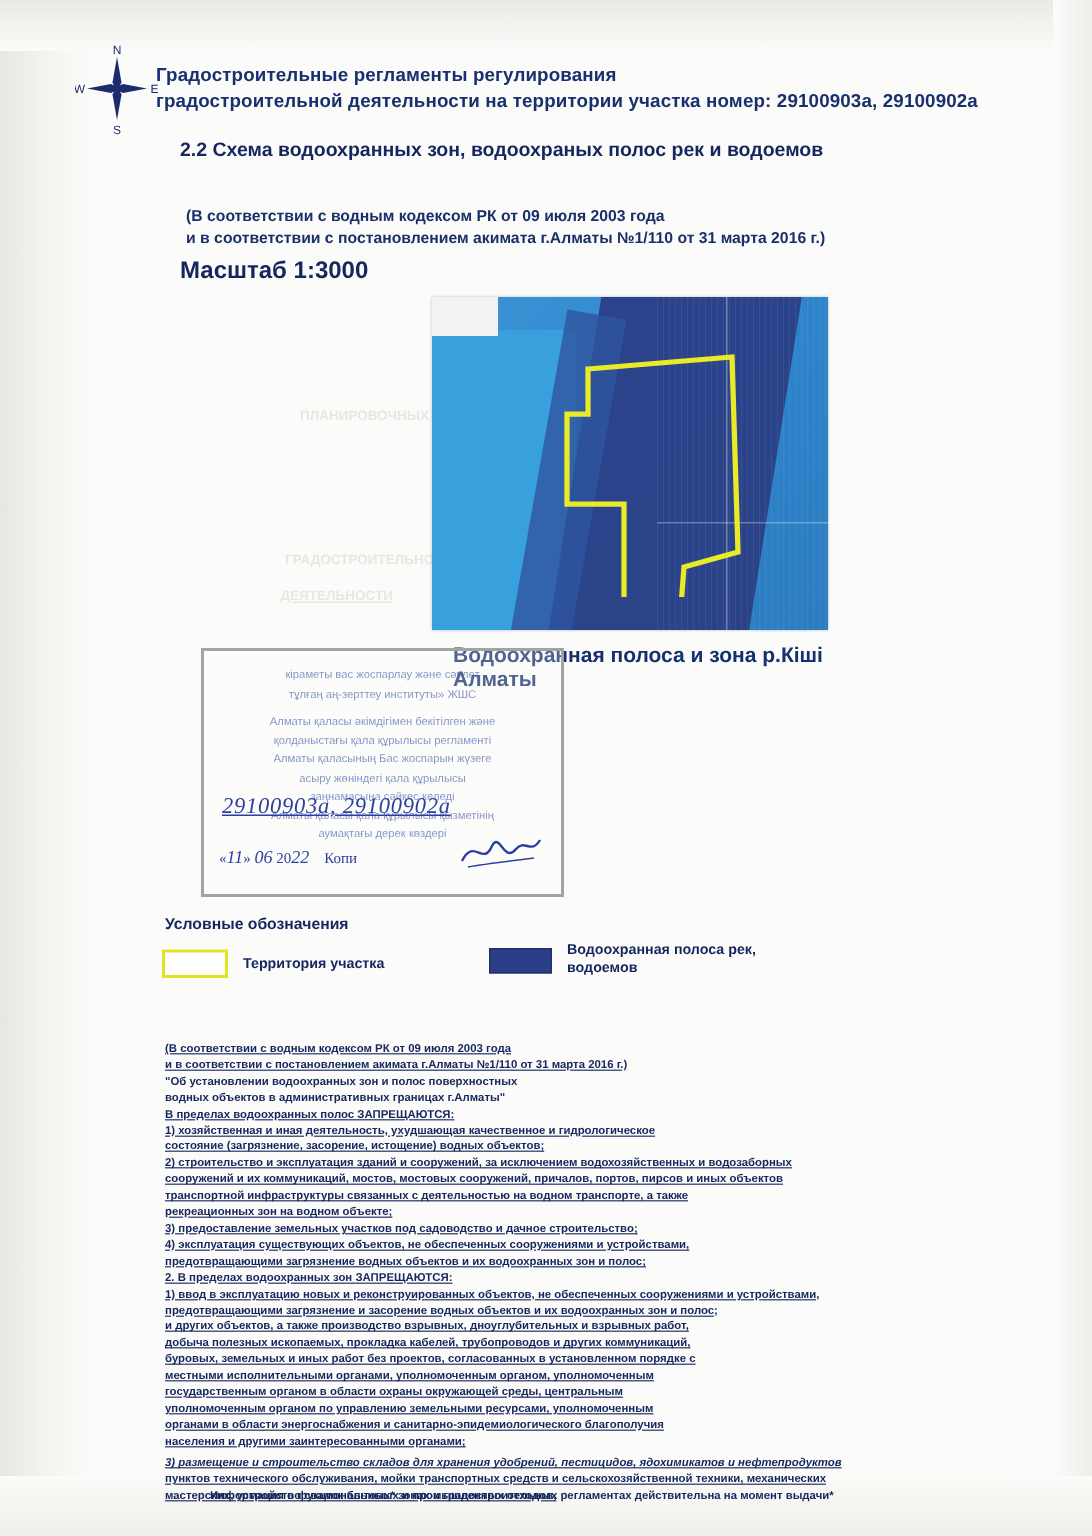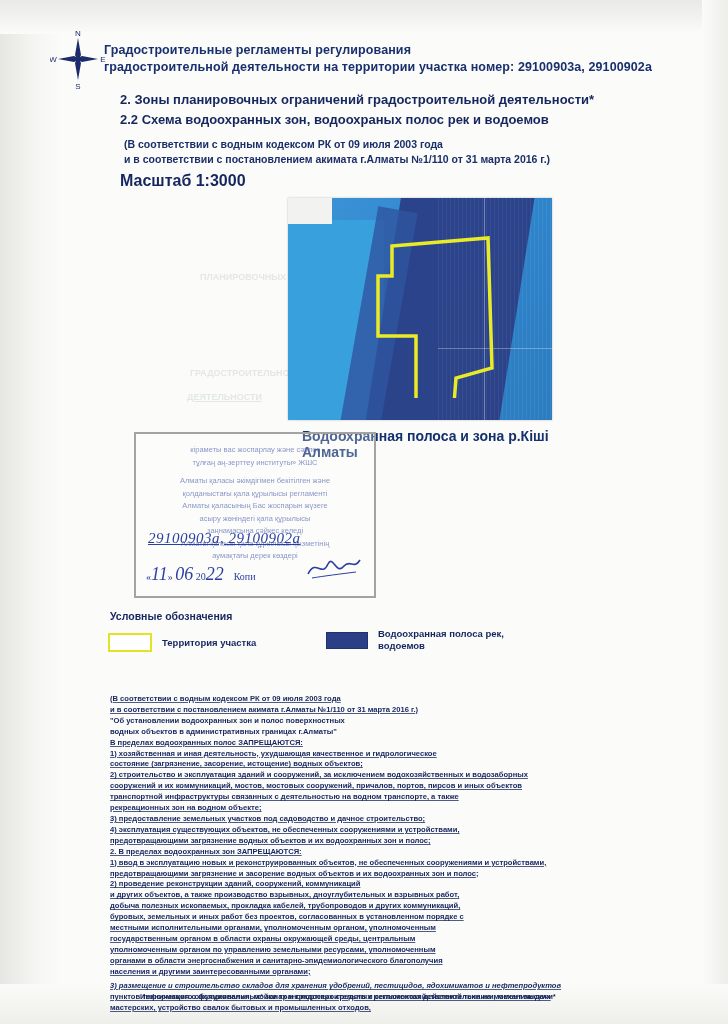--- a/index.html
+++ b/index.html
@@ -238,21 +238,21 @@
     position: absolute;
     left: 10px;
     top: 130px;
     width: 218px;
     color: #2b3fa0;
     font-size: 10px;
     font-family: "Liberation Serif", serif;
   }
   .stamp-date-row .dt {
     font-style: italic;
-    font-size: 18px;
+    font-size: 12px;
   }
   .stamp-sign {
     position: absolute;
     right: 12px;
     top: 120px;
     width: 56px;
     height: 26px;
   }
 
   
@@ -360,21 +360,20 @@
       <text x="53" y="34" font-size="8" fill="#1b2b6b" text-anchor="middle" font-family="Liberation Sans">E</text>
     </svg>
   </div>
 
   <div class="header-block">
     <div class="hdr-line1">Градостроительные регламенты регулирования</div>
     <div class="hdr-line2">градостроительной деятельности на территории участка номер: 29100903a, 29100902a</div>
   </div>
 
   <div class="section-title">
-    <div class="sec-1">2. Зоны планировочных ограничений  градостроительной деятельности*</div>
     <div class="sec-2">2.2  Схема водоохранных зон, водоохраных полос рек и водоемов</div>
   </div>
 
   <div class="note-block">
     <div>(В соответствии с водным кодексом РК от 09 июля 2003 года</div>
     <div>и в соответствии с постановлением акимата г.Алматы №1/110 от 31 марта 2016 г.)</div>
   </div>
 
   <div class="scale-line">Масштаб 1:3000</div>
 
@@ -449,21 +448,20 @@
     <p>2) строительство и эксплуатация зданий и сооружений, за исключением водохозяйственных и водозаборных</p>
     <p>сооружений и их коммуникаций, мостов, мостовых сооружений, причалов, портов, пирсов и иных объектов</p>
     <p>транспортной инфраструктуры связанных с деятельностью на водном транспорте, а также</p>
     <p>рекреационных зон на водном объекте;</p>
     <p>3) предоставление земельных участков под садоводство и дачное строительство;</p>
     <p>4) эксплуатация существующих объектов, не обеспеченных сооружениями и устройствами,</p>
     <p>предотвращающими загрязнение водных объектов и их водоохранных зон и полос;</p>
     <p>2. В пределах водоохранных зон ЗАПРЕЩАЮТСЯ:</p>
     <p>1) ввод в эксплуатацию новых и реконструированных объектов, не обеспеченных сооружениями и устройствами,</p>
     <p>предотвращающими загрязнение и засорение водных объектов и их водоохранных зон и полос;</p>
-    <p>2) проведение реконструкции зданий, сооружений, коммуникаций</p>
     <p>и других объектов, а также производство взрывных, дноуглубительных и взрывных работ,</p>
     <p>добыча полезных ископаемых, прокладка кабелей, трубопроводов и других коммуникаций,</p>
     <p>буровых, земельных и иных работ без проектов, согласованных в установленном порядке с</p>
     <p>местными исполнительными органами, уполномоченным органом, уполномоченным</p>
     <p>государственным органом в области охраны окружающей среды, центральным</p>
     <p>уполномоченным органом по управлению земельными ресурсами, уполномоченным</p>
     <p>органами в области энергоснабжения и санитарно-эпидемиологического благополучия</p>
     <p>населения и другими заинтересованными органами;</p>
     <p class="gap">3) размещение и строительство складов для хранения удобрений, пестицидов, ядохимикатов и нефтепродуктов</p>
     <p>пунктов технического обслуживания, мойки транспортных средств и сельскохозяйственной техники, механических</p>

